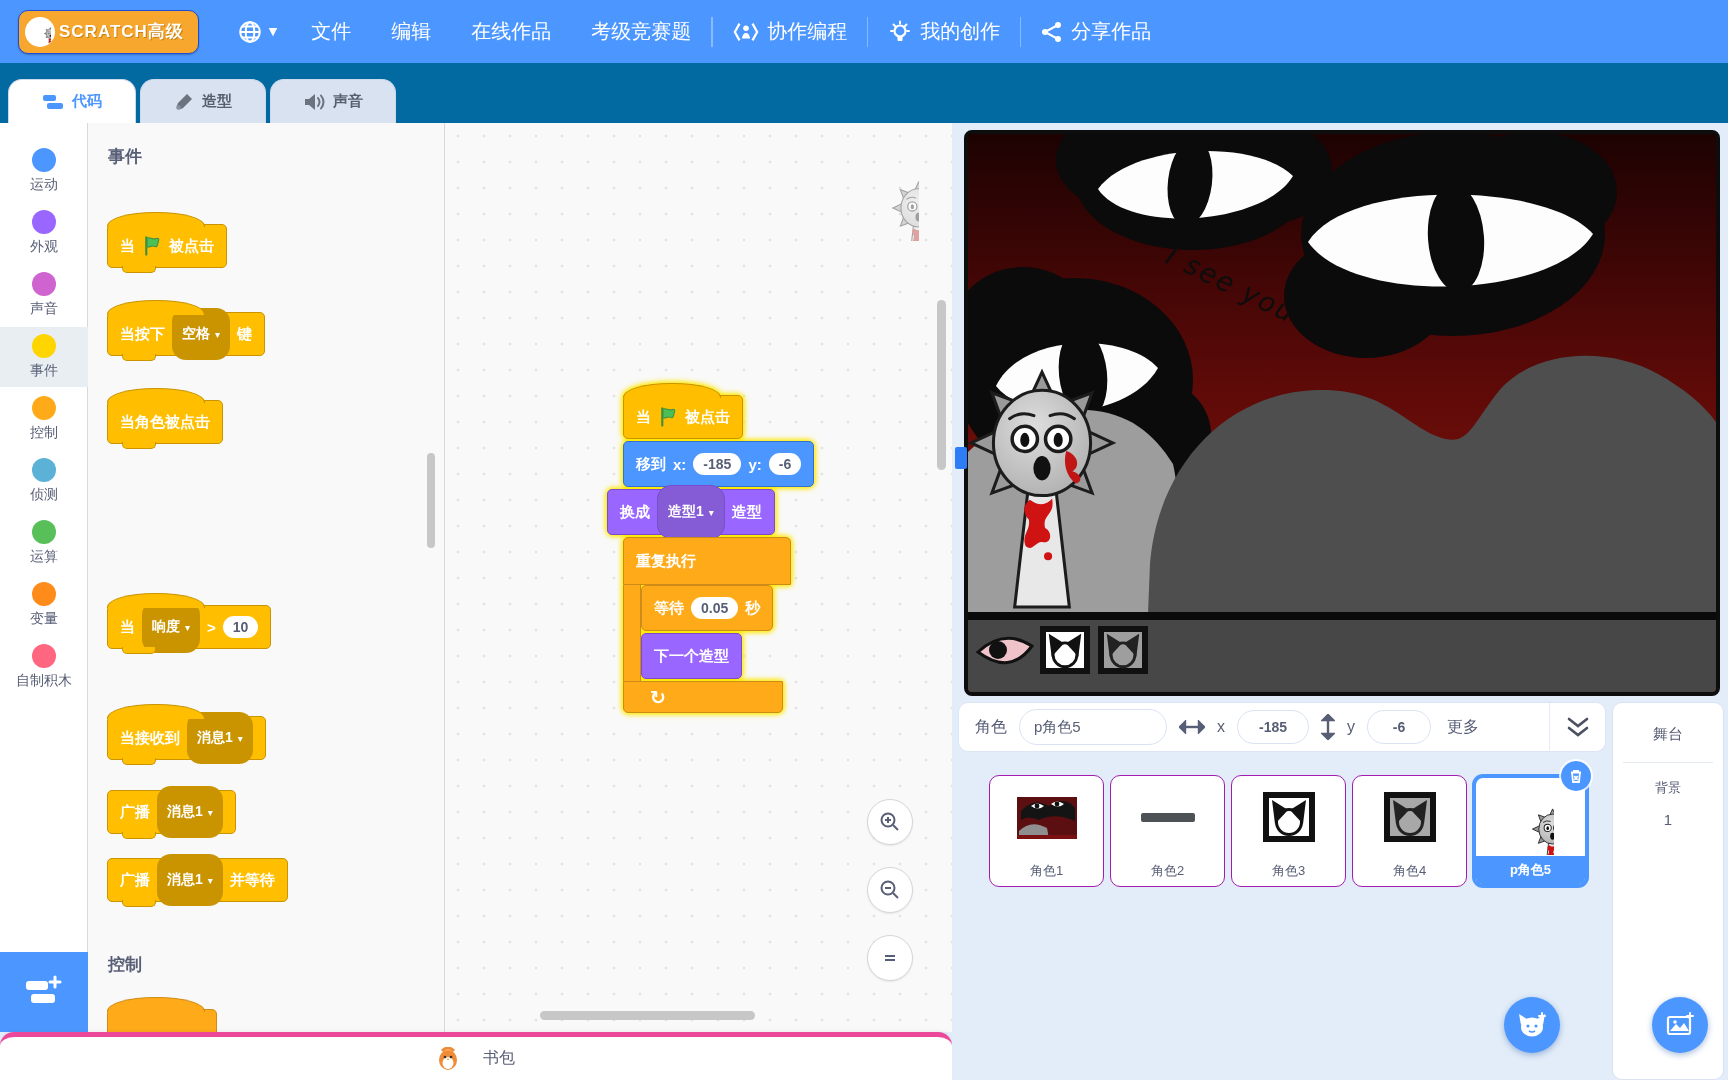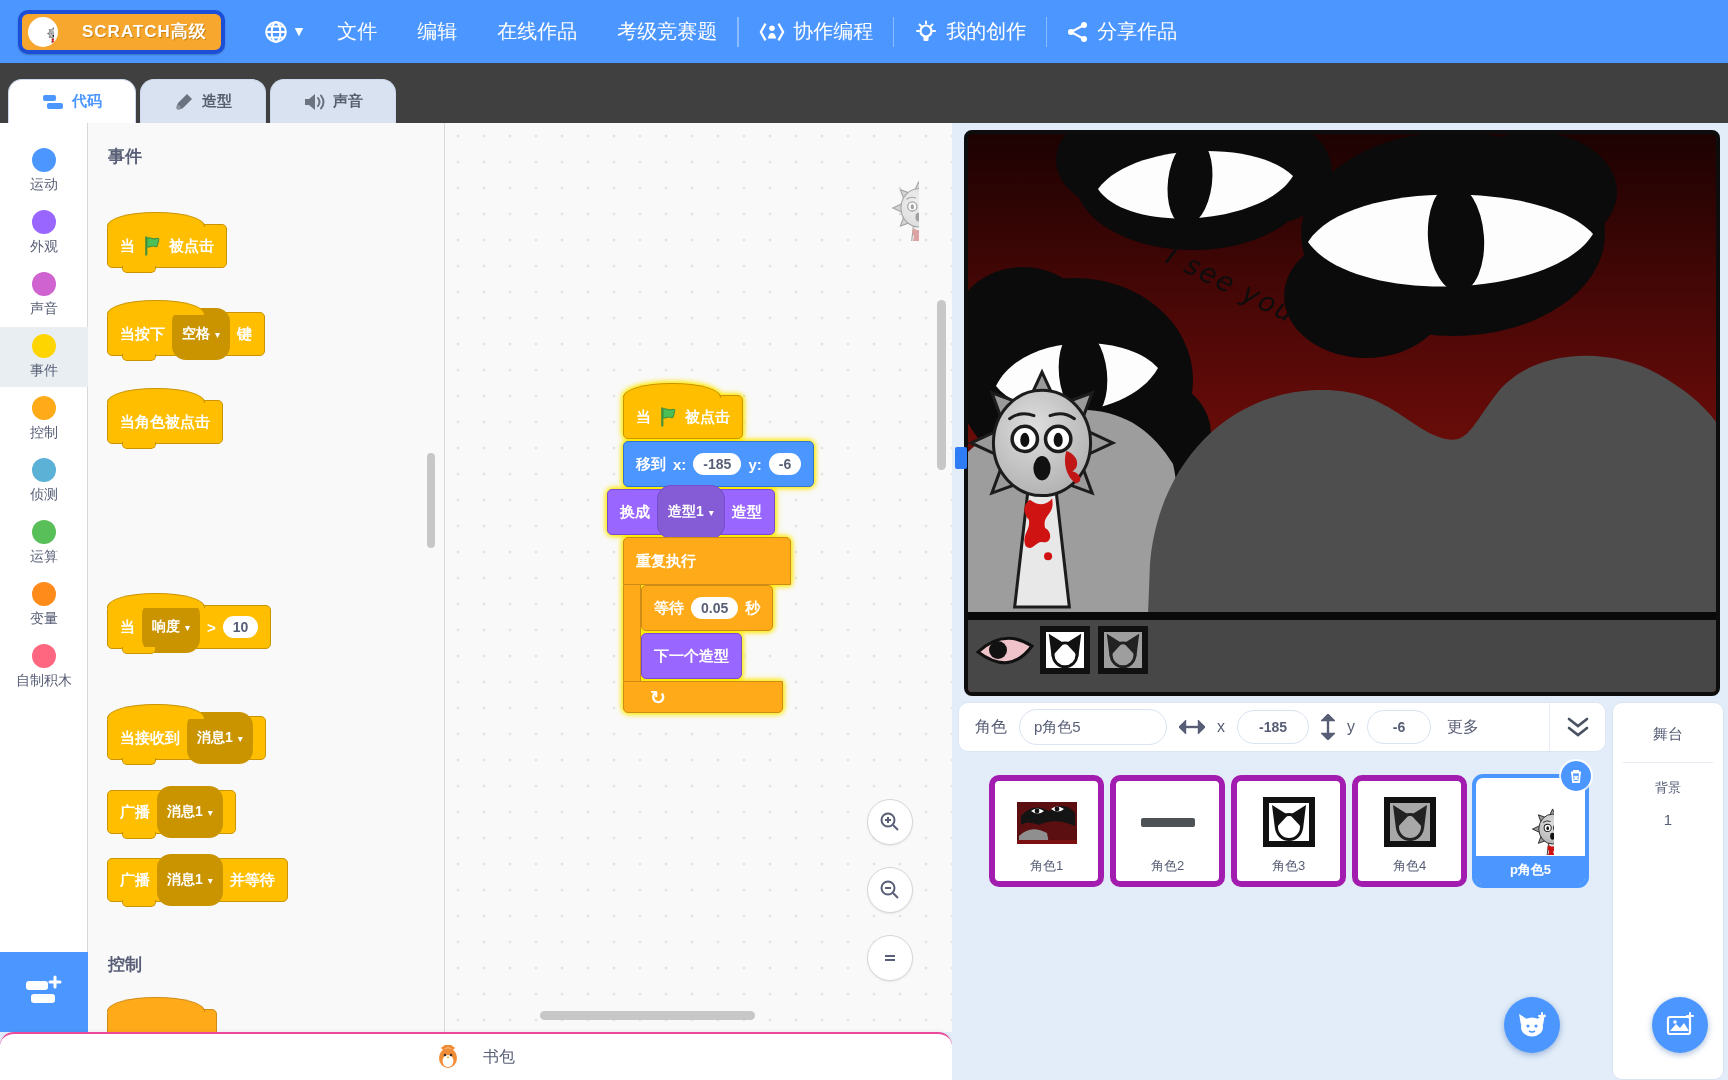--- a/index.html
+++ b/index.html
@@ -2,30 +2,30 @@
 <html><head>
 <meta charset="utf-8">
 <style>
   * { margin:0; padding:0; box-sizing:border-box; }
   html,body { width:1728px; height:1080px; overflow:hidden; }
   body { font-family:"Liberation Sans","DejaVu Sans",sans-serif; background:#E3EDF9; position:relative; }
   #app { position:absolute; inset:0; }
 
   
   #menubar { position:absolute; left:0; top:0; width:1728px; height:63px; background:#4C97FF; display:flex; align-items:center; color:#fff; }
-  #logo { margin-left:18px; height:44px; padding:0 14px 0 6px; background:#F7A72E; border:4px solid #1d4ed8; border-radius:10px; display:flex; align-items:center; gap:24px; box-shadow:0 1px 2px rgba(0,0,0,.25); }
+  #logo { margin-left:18px; height:44px; padding:0 14px 0 6px; background:#F7A72E; border:1px solid #1d4ed8; border-radius:10px; display:flex; align-items:center; gap:4px; box-shadow:0 1px 2px rgba(0,0,0,.25); }
   #logo .logo-cat { width:30px; height:30px; background:#fff; border-radius:50%; display:flex; align-items:center; justify-content:center; }
   #logo .logo-text { font-size:17px; font-weight:bold; color:#fff; text-shadow:1px 1px 0 #c97f0e; letter-spacing:1px; }
   .menu-item { display:flex; align-items:center; gap:8px; padding:0 20px; height:74px; font-size:20px; cursor:pointer; white-space:nowrap; }
   .menu-sep { width:1px; height:30px; background:rgba(255,255,255,.35); }
   #globe-item { margin-left:24px; padding:0 14px; display:flex; align-items:center; gap:6px; height:63px; }
   .caret-down { font-size:11px; font-family:"DejaVu Sans",sans-serif; }
 
   
-  #tabstrip { position:absolute; left:0; top:63px; width:1728px; height:60px; background:#404040; }
+  #tabstrip { position:absolute; left:0; top:63px; width:1728px; height:60px; background:#0369a1; }
   .tab { position:absolute; top:16px; height:44px; border-radius:14px 14px 0 0; display:flex; align-items:center; justify-content:center; gap:8px; font-size:15px; font-weight:bold; border:1px solid #cdd9ec; border-bottom:none; cursor:pointer; }
   .tab.active { background:#fff; color:#4C97FF; }
   .tab.inactive { background:#d8e2f1; color:#57606f; }
   #tab-code { left:8px; width:128px; }
   #tab-costumes { left:140px; width:126px; }
   #tab-sounds { left:270px; width:126px; }
   .run-btn { position:absolute; top:71px; width:46px; height:42px; border-radius:9px; background:#D6E7FB; display:flex; align-items:center; justify-content:center; cursor:pointer; }
   .stage-size-btn { position:absolute; top:72px; width:48px; height:42px; background:#fff; border:1px solid #cfdcf0; border-radius:9px; display:flex; align-items:center; justify-content:center; cursor:pointer; }
 
   
@@ -56,33 +56,33 @@
   
   #script-area { position:absolute; left:445px; top:123px; width:507px; height:909px; background:#F9F9F9; background-image:radial-gradient(circle,#e2e2e2 1.5px,transparent 1.6px); background-size:26px 26px; overflow:hidden; }
   #script-stack { position:absolute; left:0; top:0; filter:drop-shadow(0 0 2.5px #ffe900) drop-shadow(0 0 2.5px #ffe900); }
   .c-spine { position:absolute; width:18px; background:#FFAB19; border-left:1px solid #CF8B17; border-right:1px solid #CF8B17; }
   .c-bot { height:32px; border-radius:0 0 5px 5px; }
   .loop-arrow { font-family:"DejaVu Sans",sans-serif; font-size:19px; font-weight:bold; margin-left:14px; }
   .zoombtn { position:absolute; width:46px; height:46px; border-radius:50%; background:#fff; border:1px solid #d6d6d6; display:flex; align-items:center; justify-content:center; cursor:pointer; box-shadow:0 1px 2px rgba(0,0,0,.08); }
   #watermark { position:absolute; left:418px; top:26px; opacity:.38; }
 
   
-  #backpack-bar { position:absolute; left:0; top:1032px; width:952px; height:48px; background:#fff; border-top:2px solid #ec4899; border-radius:14px 14px 0 0; display:flex; align-items:center; justify-content:center; gap:24px; box-shadow:0 -1px 4px rgba(0,0,0,.06); cursor:pointer; }
+  #backpack-bar { position:absolute; left:0; top:1032px; width:952px; height:48px; background:#fff; border-top:5px solid #ec4899; border-radius:14px 14px 0 0; display:flex; align-items:center; justify-content:center; gap:24px; box-shadow:0 -1px 4px rgba(0,0,0,.06); cursor:pointer; }
   #backpack-bar span { font-size:16px; color:#575E75; }
 
   
   #right-bg { position:absolute; left:952px; top:123px; width:776px; height:957px; background:#E3EDF9; }
   #stage-frame { position:absolute; left:964px; top:130px; width:756px; height:566px; border:4px solid #0d0d0d; border-radius:8px; background:#000; overflow:hidden; }
   #stage-divider-marker { position:absolute; left:955px; top:447px; width:12px; height:22px; background:#2E7DF6; border-radius:2px; }
   #sprite-bar { position:absolute; left:958px; top:702px; width:648px; height:50px; background:#fff; border:1px solid #dbe5f4; border-radius:10px; display:flex; align-items:center; padding-left:16px; gap:12px; }
   #sprite-bar .bar-label { font-size:16px; color:#575E75; }
   .name-input { width:148px; height:36px; border:1px solid #d9e3f2; border-radius:18px; padding:0 14px; font-size:15px; color:#575E75; font-family:inherit; background:#fff; }
   .coord-pill { height:34px; min-width:72px; border:1px solid #d9e3f2; border-radius:17px; display:flex; align-items:center; justify-content:center; font-size:14px; font-weight:bold; color:#575E75; cursor:text; }
   #collapse-btn { position:absolute; right:0; top:0; width:56px; height:48px; border-left:1px solid #e5ecf7; display:flex; align-items:center; justify-content:center; border-radius:0 10px 10px 0; cursor:pointer; background:#fff; }
-  .sprite-card { position:absolute; top:775px; width:115px; height:112px; background:#fff; border:6px solid #a21caf; border-radius:10px; cursor:pointer; }
+  .sprite-card { position:absolute; top:775px; width:115px; height:112px; background:#fff; border:1px solid #a21caf; border-radius:10px; cursor:pointer; }
   .sprite-card .thumb { position:absolute; left:0; right:0; top:6px; height:70px; display:flex; align-items:center; justify-content:center; }
   .sprite-card .sc-label { position:absolute; left:0; right:0; bottom:6px; text-align:center; font-size:13px; color:#575E75; }
   .sprite-card.selected { border:3px solid #4C97FF; box-shadow:0 0 0 1px #4C97FF; }
   .sprite-card.selected .sc-label { bottom:0; height:28px; line-height:28px; background:#4C97FF; color:#fff; border-radius:0 0 6px 6px; font-weight:bold; }
   #delete-badge { position:absolute; left:1561px; top:761px; width:30px; height:30px; border-radius:50%; background:#4C97FF; display:flex; align-items:center; justify-content:center; box-shadow:0 0 0 2px rgba(255,255,255,.8); cursor:pointer; }
   #stage-selector { position:absolute; left:1612px; top:702px; width:112px; height:378px; background:#fff; border:1px solid #d9e3f2; border-radius:10px; }
   #stage-selector .ss-title { text-align:center; margin-top:22px; font-size:15px; color:#575E75; }
   #stage-selector .ss-div { margin:18px 10px 0 10px; border-top:1px solid #e5e9f2; }
   #stage-selector .ss-backdrops { text-align:center; margin-top:16px; font-size:13px; color:#575E75; }
   #stage-selector .ss-count { text-align:center; margin-top:14px; font-size:15px; color:#575E75; }

